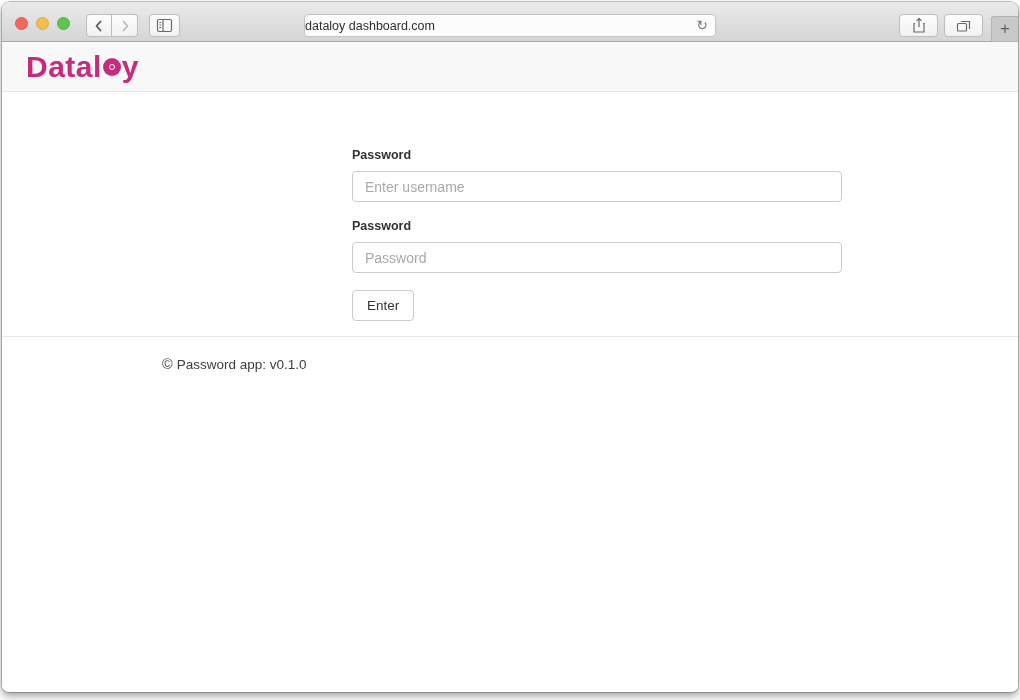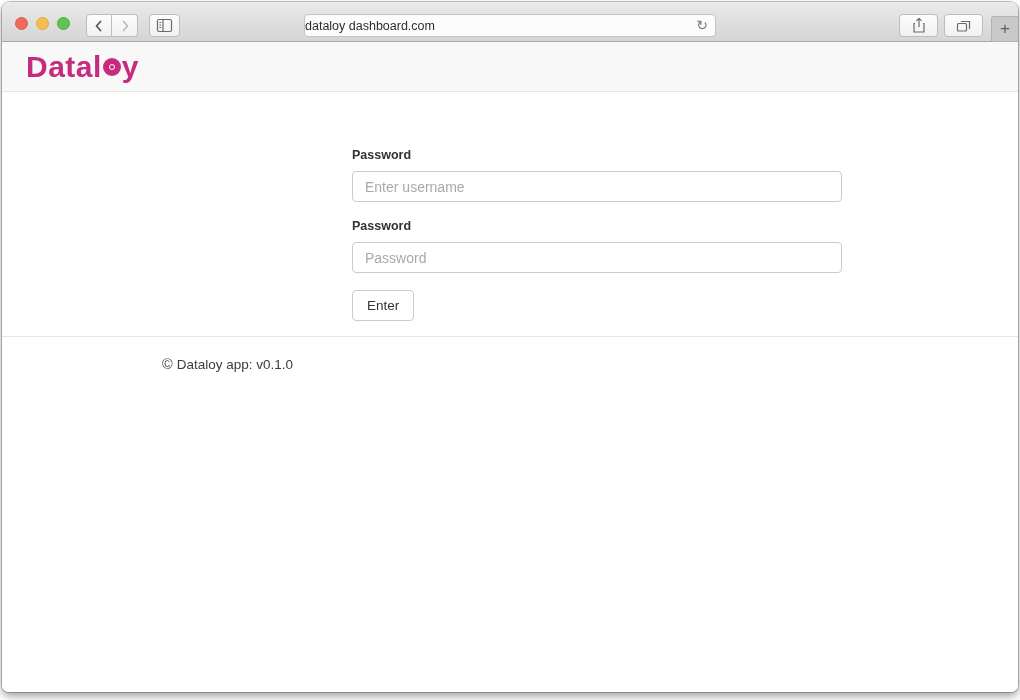--- a/index.html
+++ b/index.html
@@ -200,17 +200,17 @@
       <label class="field-label" style="top:177px;">Password</label>
       <input class="field-input" style="top: 200px;" type="text" placeholder="Password">
 
       <button class="login-btn" type="button">Enter</button>
     </form>
 
     <div class="footer-divider"></div>
 
     <div class="footer">
       <span class="copyright-glyph">©</span>
-      <span>Dataloy app: v0.1.0</span>
+      <span>Password app: v0.1.0</span>
     </div>
 
   </div>
 </div>
 
 </body></html>

